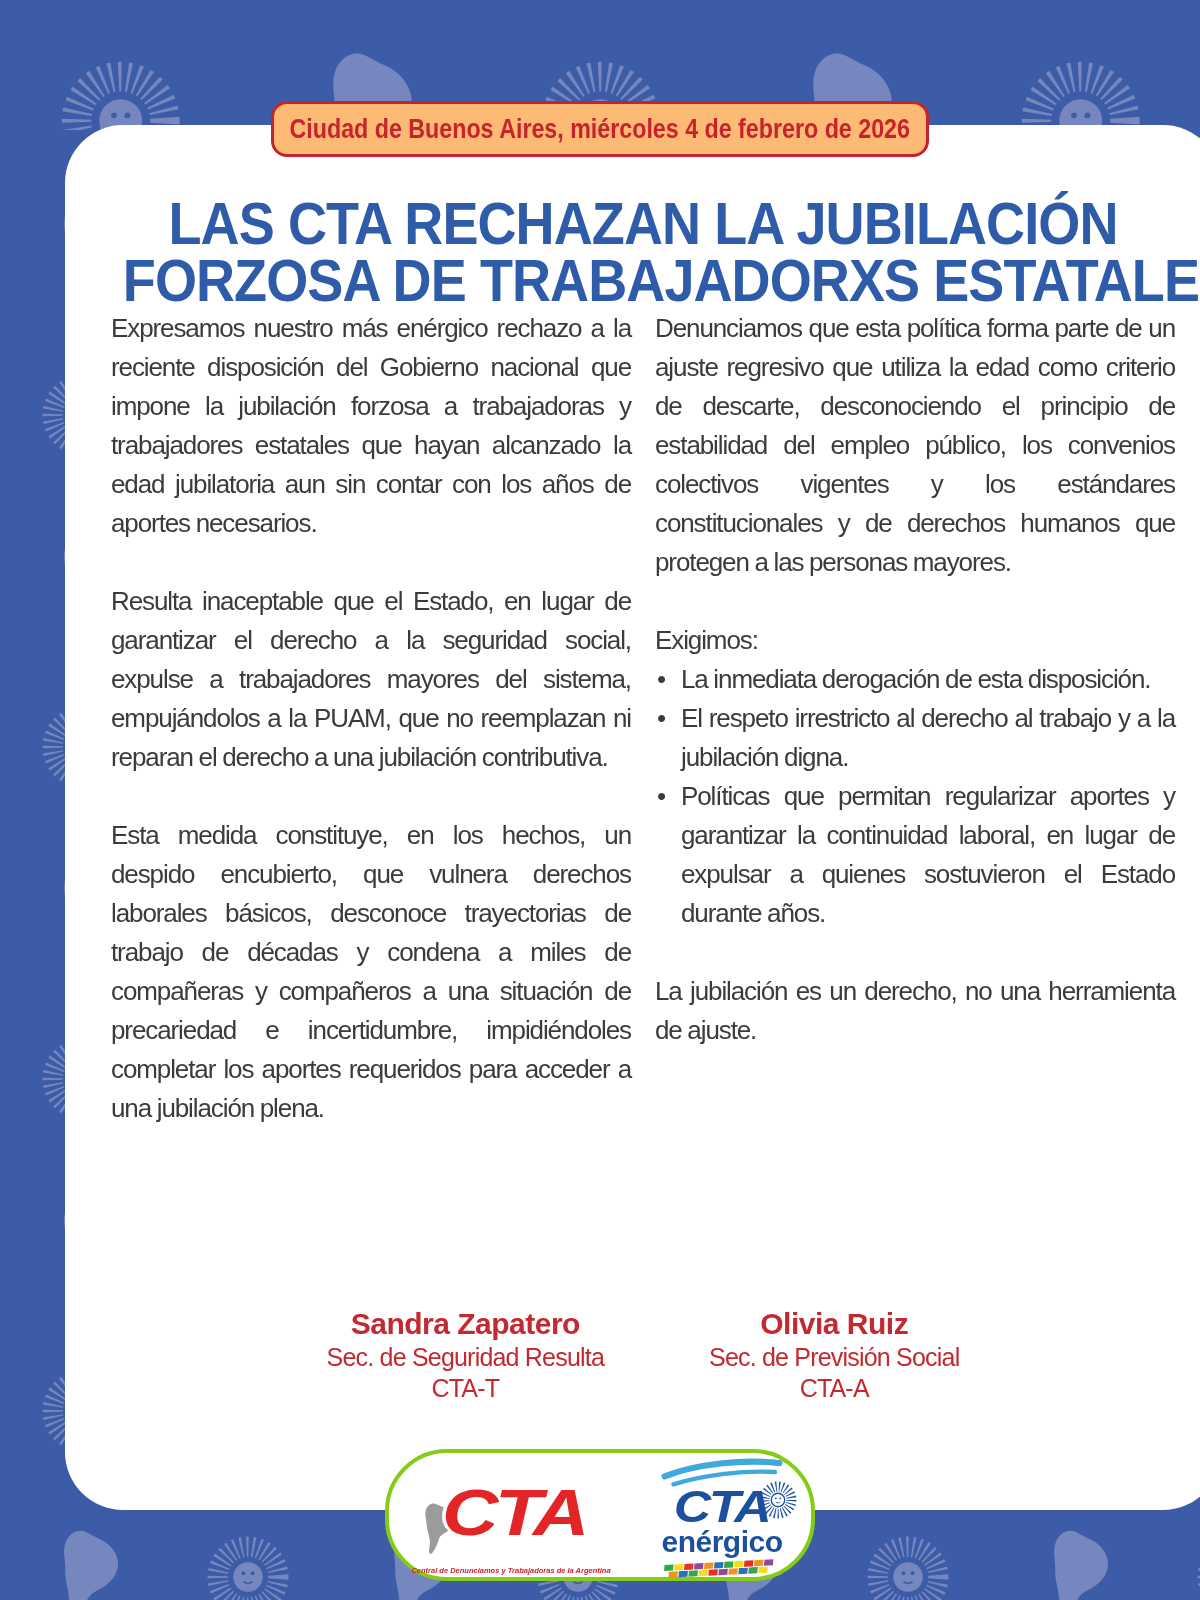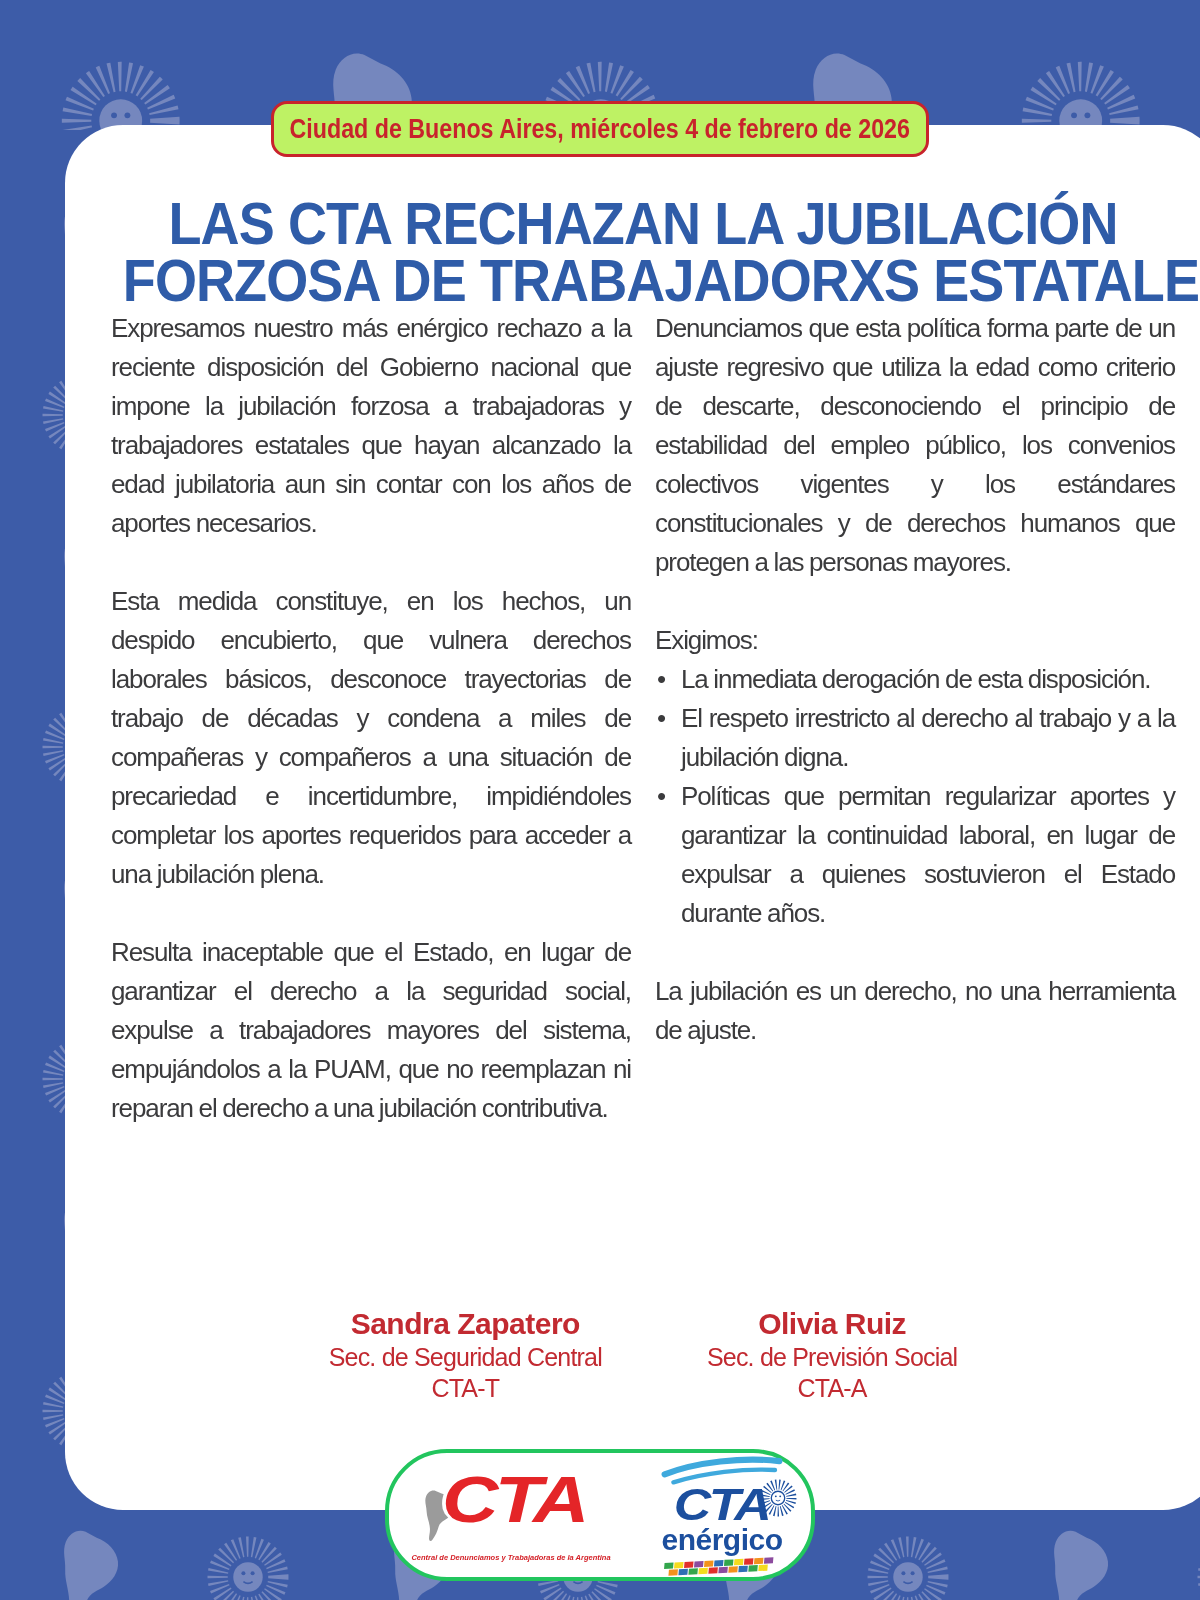--- a/index.html
+++ b/index.html
@@ -7,21 +7,21 @@
        background:#3D5CA8;font-family:"Liberation Sans",sans-serif;}
 
   .bg{position:absolute;left:0;top:0;z-index:0;display:block;}
 
   
   .card{position:absolute;left:65px;top:125px;width:1156px;height:1385px;
         background:#ffffff;border-radius:58px;z-index:2;}
 
   
   .datepill{position:absolute;top:101px;left:50%;transform:translateX(-50%);
-            width:652px;height:50px;background:#bef264;border:3.5px solid #C8232C;
+            width:652px;height:50px;background:#fdba74;border:3.5px solid #C8232C;
             border-radius:16px;z-index:7;display:flex;align-items:center;justify-content:center;}
   .dp-in{display:inline-block;white-space:nowrap;transform:scaleX(.83);
          font-size:28px;font-weight:bold;color:#C8232C;letter-spacing:0;}
 
   
   h1{margin:70px 0 0 0;padding:0;text-align:center;color:#2F5CA8;
      font-weight:bold;font-size:60px;line-height:57px;}
   .tl{display:block;transform:scaleX(.9);transform-origin:center;white-space:nowrap;letter-spacing:-1px;}
 
   
@@ -37,22 +37,22 @@
   ul.demands li::before{content:"\2022";position:absolute;left:2px;top:0;}
 
   
   .sigs{position:absolute;left:0;right:0;bottom:106px;display:flex;
         justify-content:center;gap:105px;text-align:center;color:#C22A31;}
   .sig-name{font-size:30px;font-weight:bold;line-height:37px;letter-spacing:-.5px;}
   .sig-role,.sig-org{font-size:25px;line-height:31px;letter-spacing:-.8px;}
 
   
   .logopill{position:absolute;top:1449px;left:50%;transform:translateX(-50%);
-            width:422px;height:124px;background:#ffffff;border:4px solid #22c55e;
-            border-radius:62px;z-index:7;display:flex;align-items:center;
+            width:422px;height:124px;background:#ffffff;border:4px solid #84cc16;
+            border-radius:62px;z-index:7;display:flex;align-items:flex-end;
             justify-content:center;gap:26px;}
   .ctat{position:relative;width:218px;height:98px;}
   .ctat-map{position:absolute;left:0;top:8px;}
   .ctat-acr{position:absolute;left:40px;top:2px;font-size:64px;line-height:64px;
             font-weight:bold;font-style:italic;color:#E42528;letter-spacing:-3px;
             transform:scaleX(1.22);transform-origin:left center;
             text-shadow:3px 0 0 #fff,-3px 0 0 #fff,0 3px 0 #fff,0 -3px 0 #fff;}
   .ctat-tag{position:absolute;bottom:2px;left:0;width:100%;text-align:center;
             font-size:7.5px;font-weight:bold;font-style:italic;color:#D42128;}
   .ctaa{position:relative;width:152px;display:flex;flex-direction:column;align-items:center;}
@@ -107,39 +107,39 @@
 <div class="card">
 
   <h1>
     <span class="tl">LAS CTA RECHAZAN LA JUBILACIÓN</span>
     <span class="tl">FORZOSA DE TRABAJADORXS ESTATALES</span>
   </h1>
 
   <div class="cols">
     <div class="col">
       <p class="para">Expresamos nuestro más enérgico rechazo a la reciente disposición del Gobierno nacional que impone la jubilación forzosa a trabajadoras y trabajadores estatales que hayan alcanzado la edad jubilatoria aun sin contar con los años de aportes necesarios.</p>
+      <p class="para gap-top">Resulta inaceptable que el Estado, en lugar de garantizar el derecho a la seguridad social, expulse a trabajadores mayores del sistema, empujándolos a la PUAM, que no reemplazan ni reparan el derecho a una jubilación contributiva.</p>
       <p class="para gap-top">Esta medida constituye, en los hechos, un despido encubierto, que vulnera derechos laborales básicos, desconoce trayectorias de trabajo de décadas y condena a miles de compañeras y compañeros a una situación de precariedad e incertidumbre, impidiéndoles completar los aportes requeridos para acceder a una jubilación plena.</p>
-      <p class="para gap-top">Resulta inaceptable que el Estado, en lugar de garantizar el derecho a la seguridad social, expulse a trabajadores mayores del sistema, empujándolos a la PUAM, que no reemplazan ni reparan el derecho a una jubilación contributiva.</p>
     </div>
     <div class="col">
       <p class="para">Denunciamos que esta política forma parte de un ajuste regresivo que utiliza la edad como criterio de descarte, desconociendo el principio de estabilidad del empleo público, los convenios colectivos vigentes y los estándares constitucionales y de derechos humanos que protegen a las personas mayores.</p>
       <p class="para exig gap-top">Exigimos:</p>
       <ul class="demands">
         <li>La inmediata derogación de esta disposición.</li>
         <li>El respeto irrestricto al derecho al trabajo y a la jubilación digna.</li>
         <li>Políticas que permitan regularizar aportes y garantizar la continuidad laboral, en lugar de expulsar a quienes sostuvieron el Estado durante años.</li>
       </ul>
       <p class="para gap-top">La jubilación es un derecho, no una herramienta de ajuste.</p>
     </div>
   </div>
 
   <div class="sigs">
     <div class="sig">
       <div class="sig-name">Sandra Zapatero</div>
-      <div class="sig-role">Sec. de Seguridad Central</div>
+      <div class="sig-role">Sec. de Seguridad Resulta</div>
       <div class="sig-org">CTA-T</div>
     </div>
     <div class="sig">
       <div class="sig-name">Olivia Ruiz</div>
       <div class="sig-role">Sec. de Previsión Social</div>
       <div class="sig-org">CTA-A</div>
     </div>
   </div>
 </div>
 

